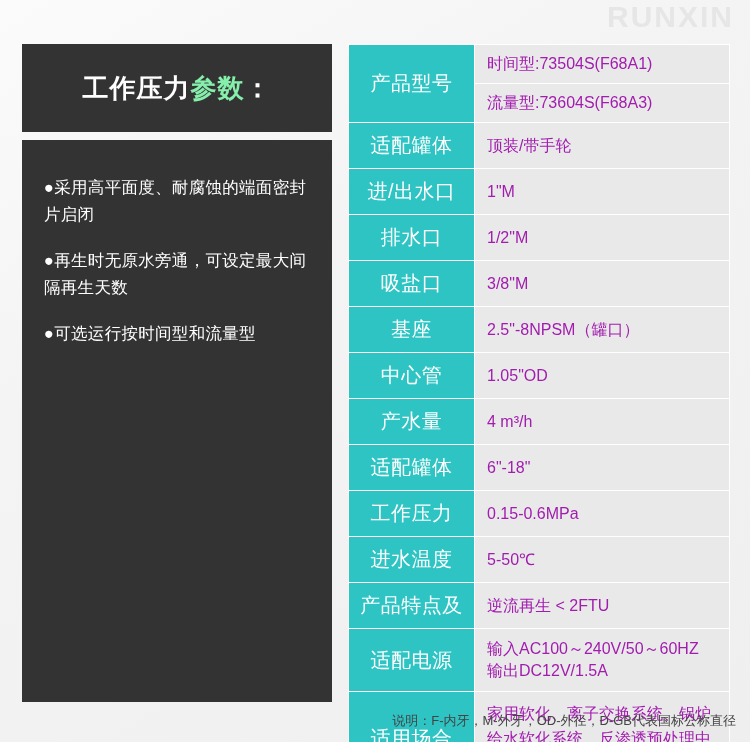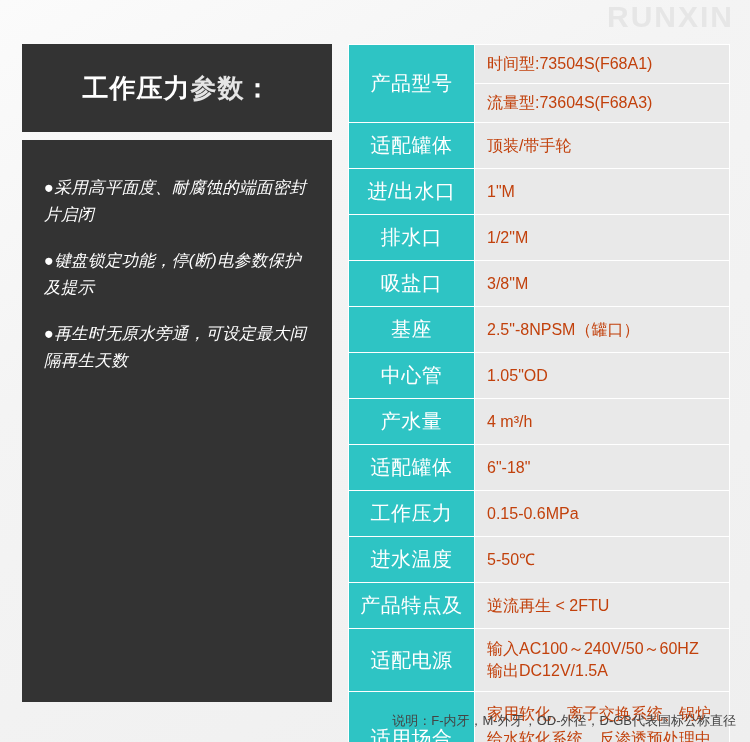--- a/index.html
+++ b/index.html
@@ -50,37 +50,36 @@
     box-sizing: border-box;
   }
   .title-text {
     color: #ffffff;
     font-size: 26px;
     font-weight: bold;
     letter-spacing: 1px;
     white-space: nowrap;
   }
   .title-accent {
-    color: #e5e5e5;
+    color: #86efac;
   }
   .feature-box {
     margin-top: 8px;
     background: #333333;
     width: 310px;
     height: 562px;
     box-sizing: border-box;
     padding: 34px 22px 10px 22px;
   }
   .feature-item {
     color: #ffffff;
     font-size: 16.5px;
     line-height: 27px;
     margin-bottom: 19px;
     letter-spacing: 0.3px;
-    font-style: italic;
   }
 
   
   .table-wrap {
     position: absolute;
     left: 348px;
     top: 44px;
     width: 382px;
   }
   table.spec {
@@ -97,21 +96,21 @@
     width: 126px;
     background: #2ec4c4;
     color: #ffffff;
     font-size: 20px;
     text-align: center;
     padding: 9px 4px;
     letter-spacing: 0.5px;
   }
   td.value {
     background: #e9e9e9;
-    color: #c2410c;
+    color: #a21caf;
     font-size: 16px;
     padding: 9px 12px;
     line-height: 24px;
   }
   td.value.sub {
     padding: 7px 12px;
   }
   .note {
     position: absolute;
     left: 0;
@@ -130,22 +129,22 @@
   <div class="watermark">RUNXIN</div>
 
   <div class="left-col">
     <div class="title-box">
       <div class="title-text">
         <span>工作压力</span><span class="title-accent">参数</span><span>：</span>
       </div>
     </div>
     <div class="feature-box">
       <div class="feature-item">●采用高平面度、耐腐蚀的端面密封片启闭</div>
-      <div class="feature-item">●键盘锁定功能，停(断)电参数保护及提示</div>
       <div class="feature-item">●再生时无原水旁通，可设定最大间隔再生天数</div>
+      <div class="feature-item">●可选运行按时间型和流量型</div>
     </div>
   </div>
 
   <div class="table-wrap">
     <table class="spec">
       <tbody>
         <tr>
           <td class="label" rowspan="2">产品型号</td>
           <td class="value sub">时间型:73504S(F68A1)</td>
         </tr>

